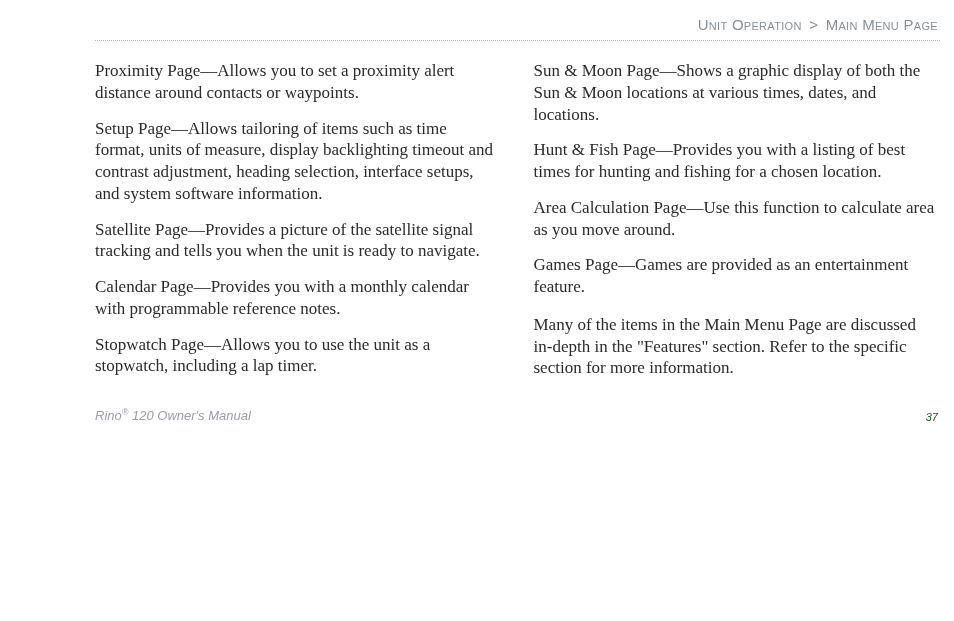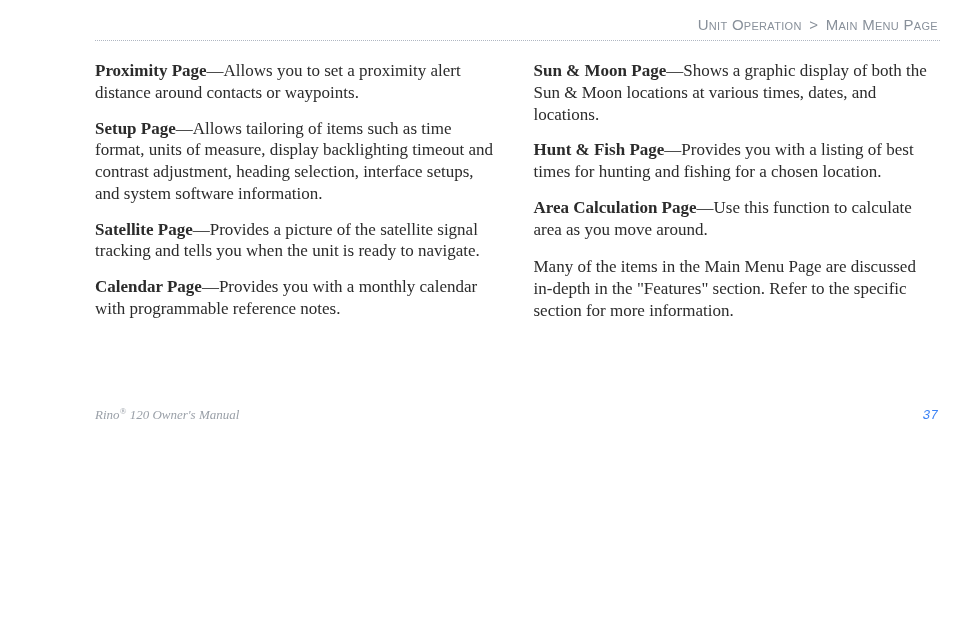--- a/index.html
+++ b/index.html
@@ -52,62 +52,64 @@
     line-height: 1.28;
     color: #2b2b2b;
     break-inside: avoid;
   }
   p.note {
     margin: 16px 0 14px 0;
     font-size: 17px;
     line-height: 1.28;
     color: #2b2b2b;
   }
-  .term { font-weight: bold; }
+  .term { font-weight: normal; }
   .footer-left {
     position: absolute;
     left: 95px;
     bottom: 22px;
-    font-family: Liberation Serif, serif;
+    font-family: Liberation Sans, sans-serif;
     font-style: italic;
     font-size: 13px;
     color: #9aa0a8;
   }
   .footer-left .reg { font-size: 9px; vertical-align: super; font-style: italic; }
   .footer-right {
     position: absolute;
     right: 16px;
     bottom: 22px;
-    font-family: Liberation Mono, monospace;
+    font-family: Liberation Sans, sans-serif;
     font-style: italic;
-    font-size: 13px;
-    color: #3b82f6;
+    font-size: 11px;
+    color: #14532d;
   }
 </style>
 </head>
 <body>
 
 <div class="page">
 
   <div class="breadcrumb">
     <span>Unit Operation</span>
     <span class="sep">&gt;</span>
     <span>Main Menu Page</span>
   </div>
 
   <div class="header-line"></div>
 
   <div class="columns">
     <p class="item"><span class="term">Proximity Page</span><span>—Allows you to set a proximity alert distance around contacts or waypoints.</span></p>
     <p class="item"><span class="term">Setup Page</span><span>—Allows tailoring of items such as time format, units of measure, display backlighting timeout and contrast adjustment, heading selection, interface setups, and system software information.</span></p>
     <p class="item"><span class="term">Satellite Page</span><span>—Provides a picture of the satellite signal tracking and tells you when the unit is ready to navigate.</span></p>
     <p class="item"><span class="term">Calendar Page</span><span>—Provides you with a monthly calendar with programmable reference notes.</span></p>
+    <p class="item"><span class="term">Stopwatch Page</span><span>—Allows you to use the unit as a stopwatch, including a lap timer.</span></p>
     <p class="item"><span class="term">Sun &amp; Moon Page</span><span>—Shows a graphic display of both the Sun &amp; Moon locations at various times, dates, and locations.</span></p>
     <p class="item"><span class="term">Hunt &amp; Fish Page</span><span>—Provides you with a listing of best times for hunting and fishing for a chosen location.</span></p>
     <p class="item"><span class="term">Area Calculation Page</span><span>—Use this function to calculate area as you move around.</span></p>
+    <p class="item"><span class="term">Games Page</span><span>—Games are provided as an entertainment feature.</span></p>
     <p class="note">Many of the items in the Main Menu Page are discussed in-depth in the "Features" section. Refer to the specific section for more information.</p>
   </div>
 
   <div class="footer-left">
     <span>Rino</span><span class="reg">®</span><span> 120 Owner's Manual</span>
   </div>
   <div class="footer-right">37</div>
 
 </div>
 

